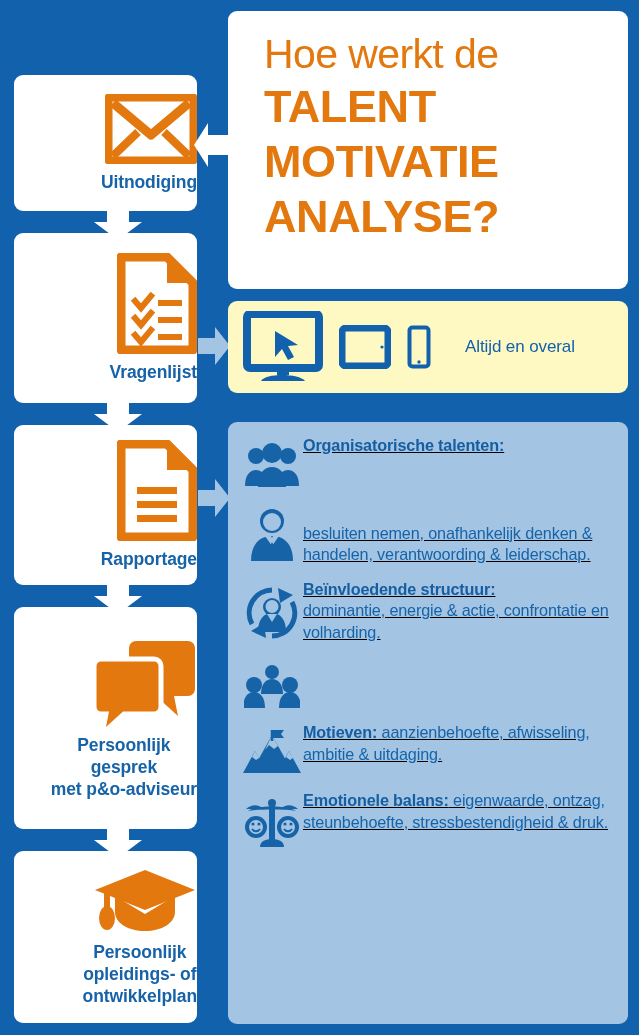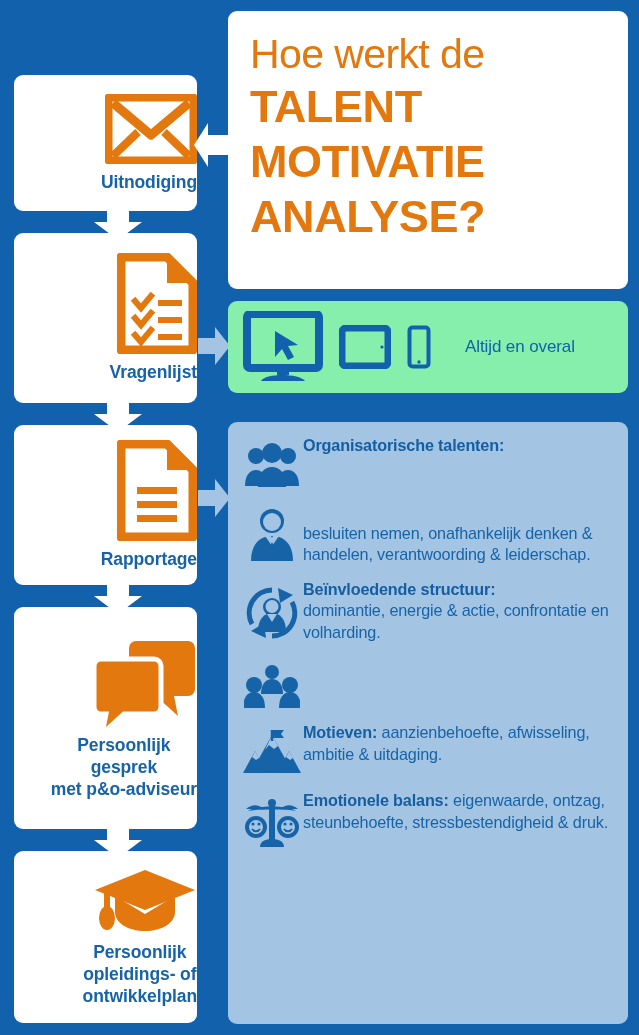--- a/index.html
+++ b/index.html
@@ -75,21 +75,21 @@
   
   .title-card {
     position: absolute;
     left: 228px;
     top: 11px;
     width: 400px;
     height: 278px;
     background: #ffffff;
     border-radius: 9px;
     box-sizing: border-box;
-    padding: 19px 0 0 22px;
+    padding: 19px 0 0 36px;
   }
   .title-line1 {
     color: #e2780e;
     font-size: 41px;
     line-height: 49px;
     font-weight: normal;
     letter-spacing: -0.6px;
   }
   .title-big {
     color: #e2780e;
@@ -100,21 +100,21 @@
     margin-top: 0;
   }
   .title-big div { white-space: nowrap; }
 
   .devices-card {
     position: absolute;
     left: 228px;
     top: 301px;
     width: 400px;
     height: 92px;
-    background: #86efac;
+    background: #fef9c3;
     border-radius: 9px;
     display: flex;
     align-items: center;
     box-sizing: border-box;
     padding-left: 15px;
   }
   .device-ic { line-height: 0; margin-right: 16px; }
   .devices-label {
     color: #1161ad;
     font-size: 17px;
@@ -125,20 +125,21 @@
   .talents-card {
     position: absolute;
     left: 228px;
     top: 422px;
     width: 400px;
     height: 602px;
     background: #a3c5e3;
     border-radius: 9px;
     box-sizing: border-box;
     padding: 12px 10px 6px 13px;
+    text-decoration: underline;
   }
   .talent-row {
     display: flex;
     align-items: flex-start;
     margin-bottom: 12px;
   }
   .talent-ic {
     width: 62px;
     min-width: 62px;
     line-height: 0;

